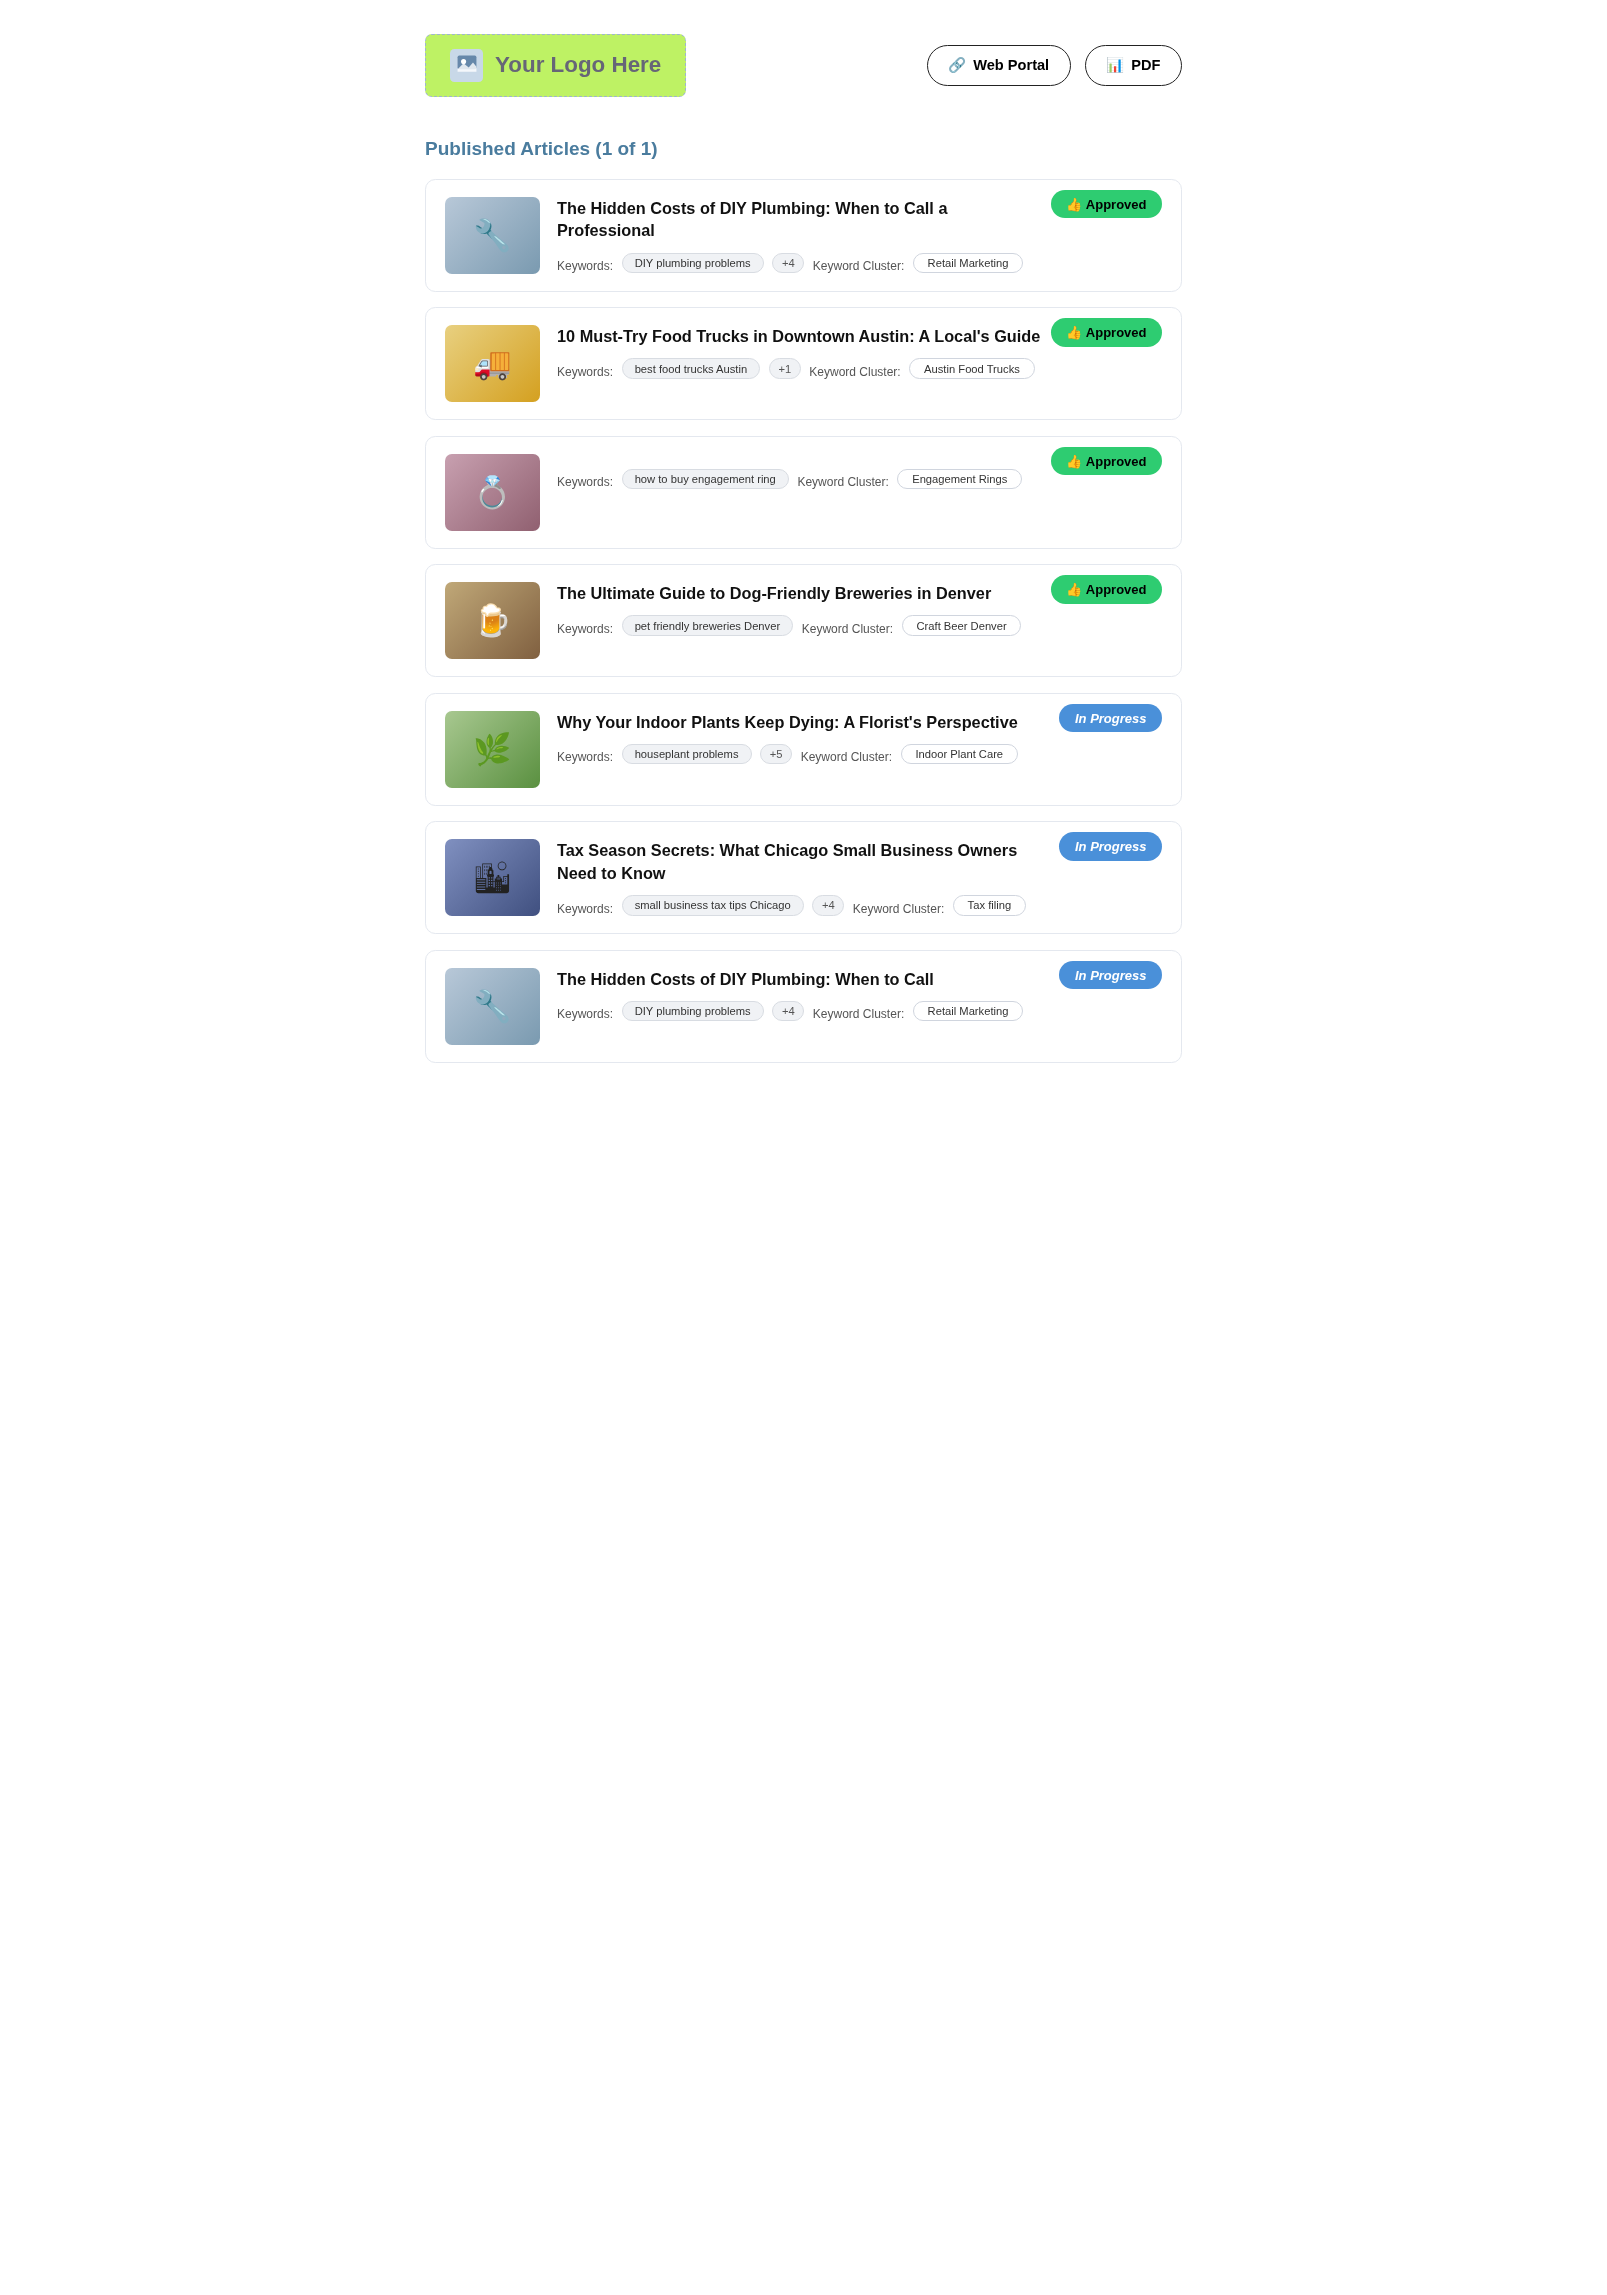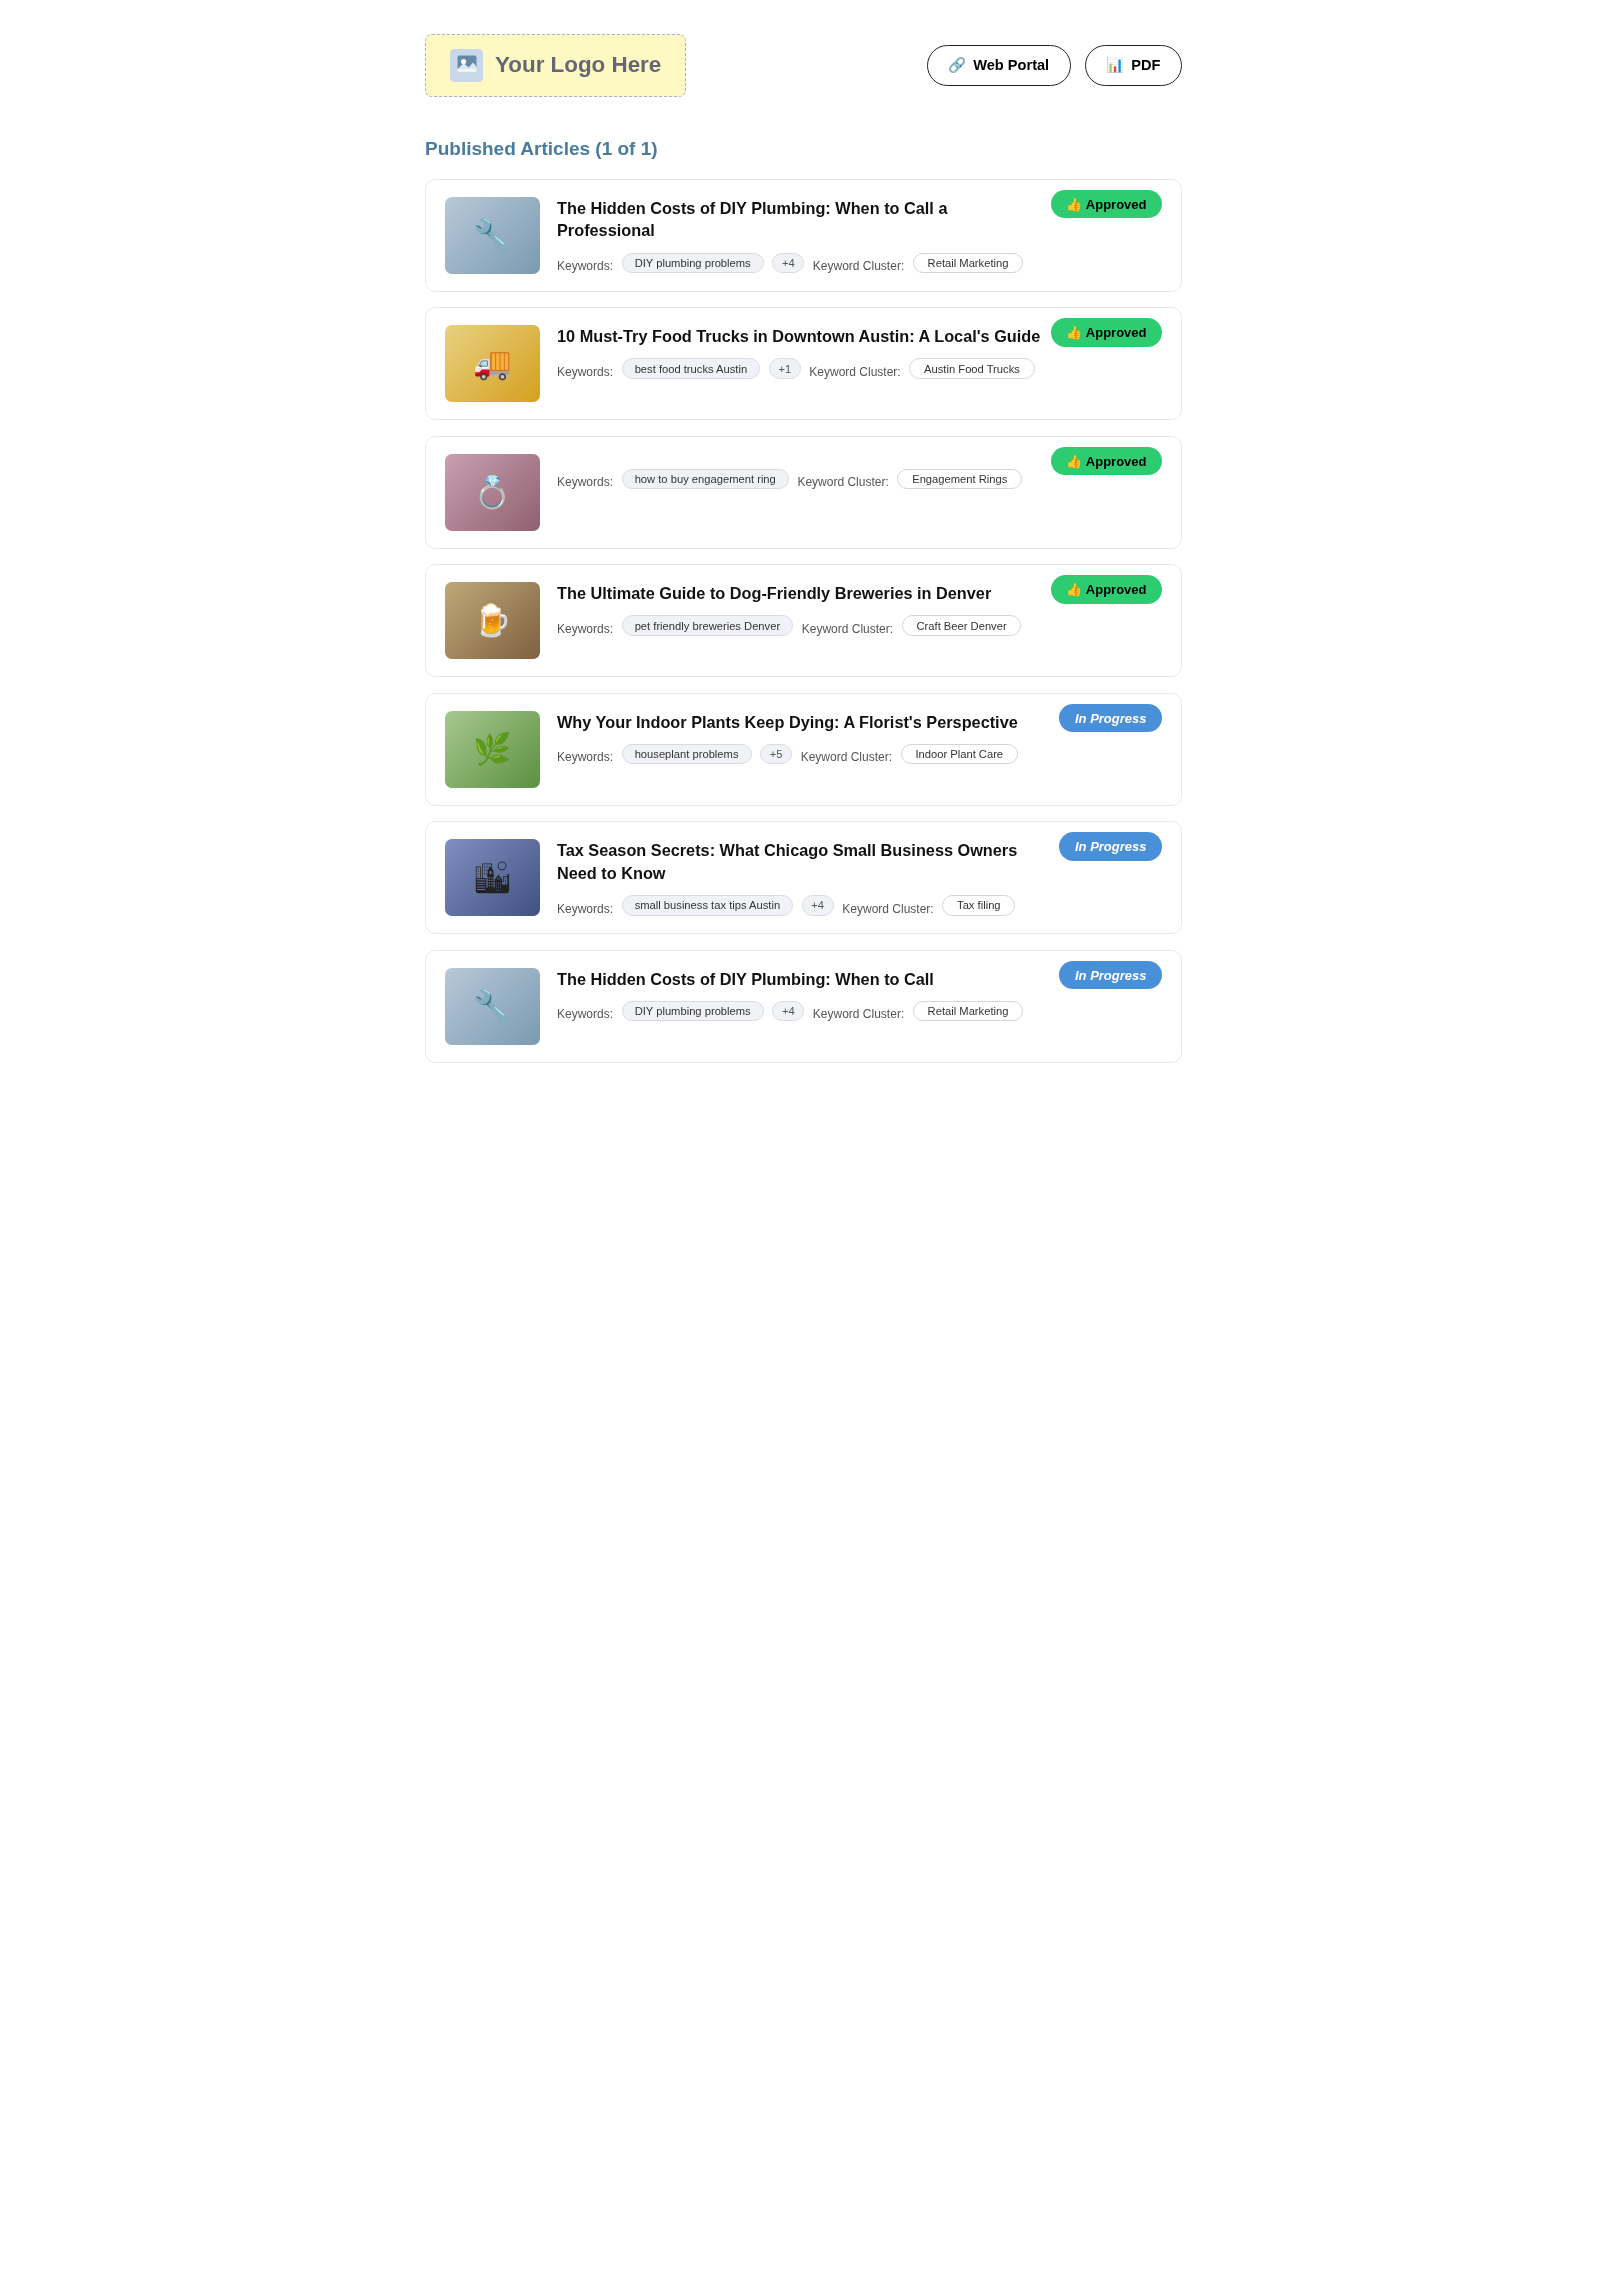--- a/index.html
+++ b/index.html
@@ -19,21 +19,21 @@
       justify-content: space-between;
       margin-bottom: 41px;
     }
     .logo-box {
       border: 1.7px dashed #a0b4d0;
       border-radius: 6.9px;
       padding: 13.8px 24px;
       display: flex;
       align-items: center;
       gap: 12px;
-      background: #fef9c3;
+      background: #bef264;
     }
     .logo-icon {
       width: 33px;
       height: 33px;
       background: #c8d8e8;
       border-radius: 4.3px;
       display: flex;
       align-items: center;
       justify-content: center;
       color: #6688aa;
@@ -318,21 +318,21 @@
     </div>
     <div class="article-content">
       <div class="article-top">
         <div class="article-title">Tax Season Secrets: What Chicago Small Business Owners Need to Know</div>
         <div class="article-status">
           <span class="badge-inprogress">In Progress</span>
         </div>
       </div>
       <div class="article-meta">
         <span class="meta-label">Keywords:</span>
-        <span class="keyword-tag">small business tax tips Austin</span>
+        <span class="keyword-tag">small business tax tips Chicago</span>
         <span class="more-tag">+4</span>
         <span class="meta-label">Keyword Cluster:</span>
         <span class="cluster-tag">Tax filing</span>
       </div>
     </div>
   </div>
     <div class="article-card">
     <div class="article-thumb thumb-plumbing2">
       <span style="font-size:31px">🔧</span>
     </div>

